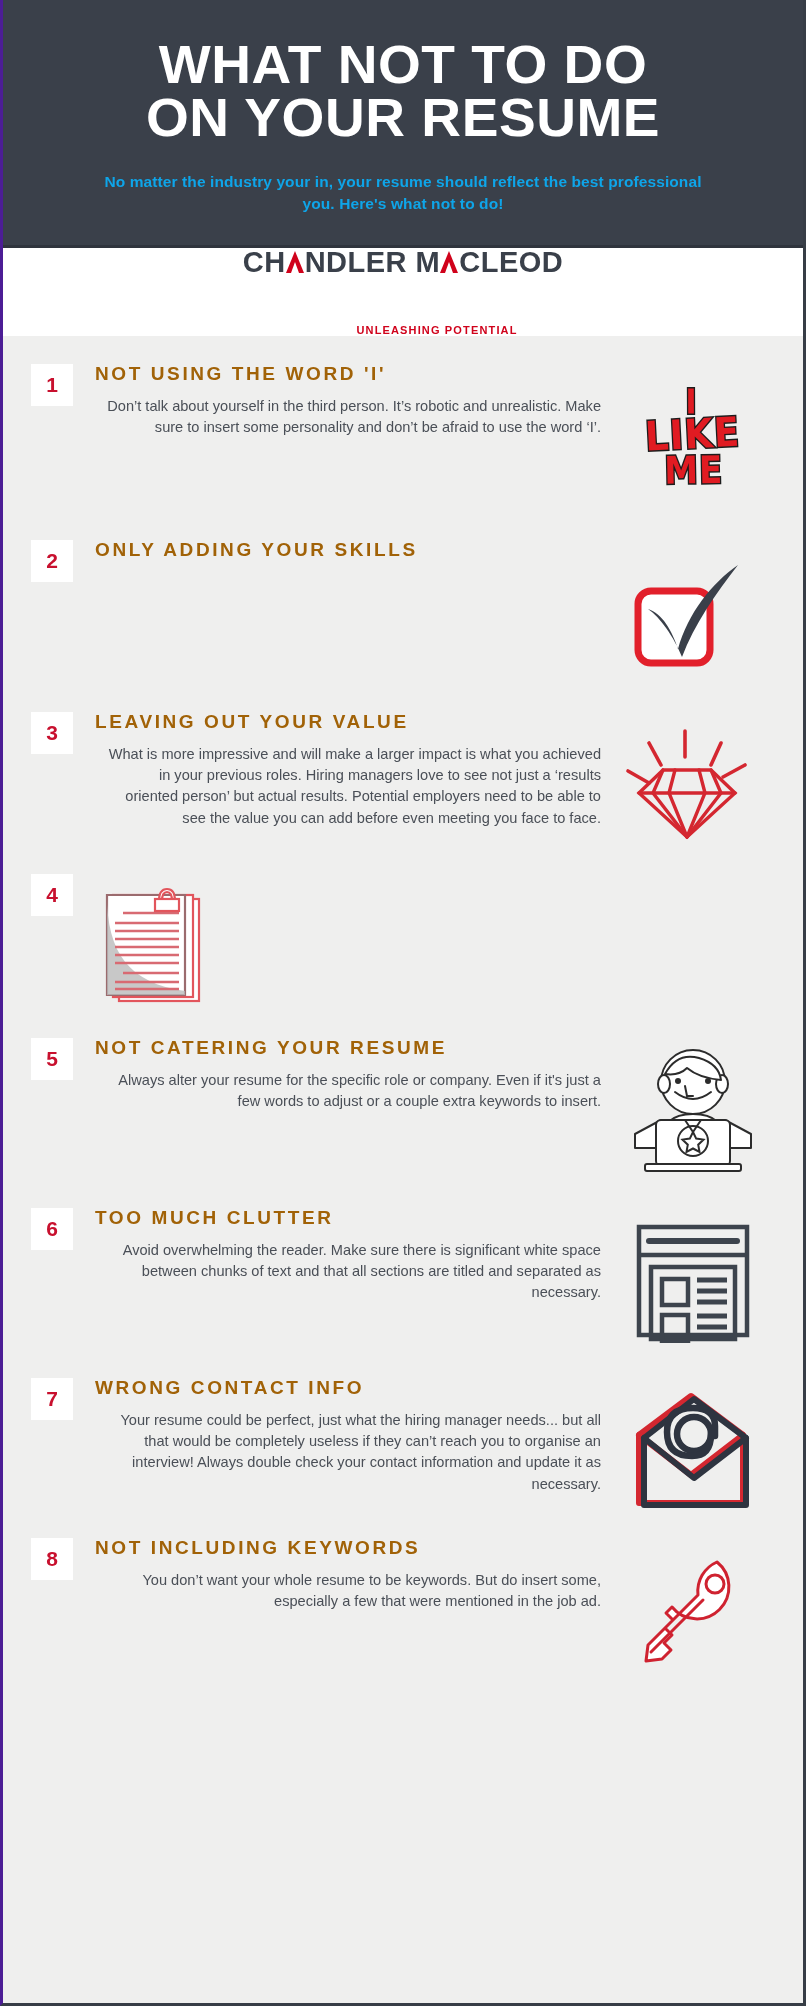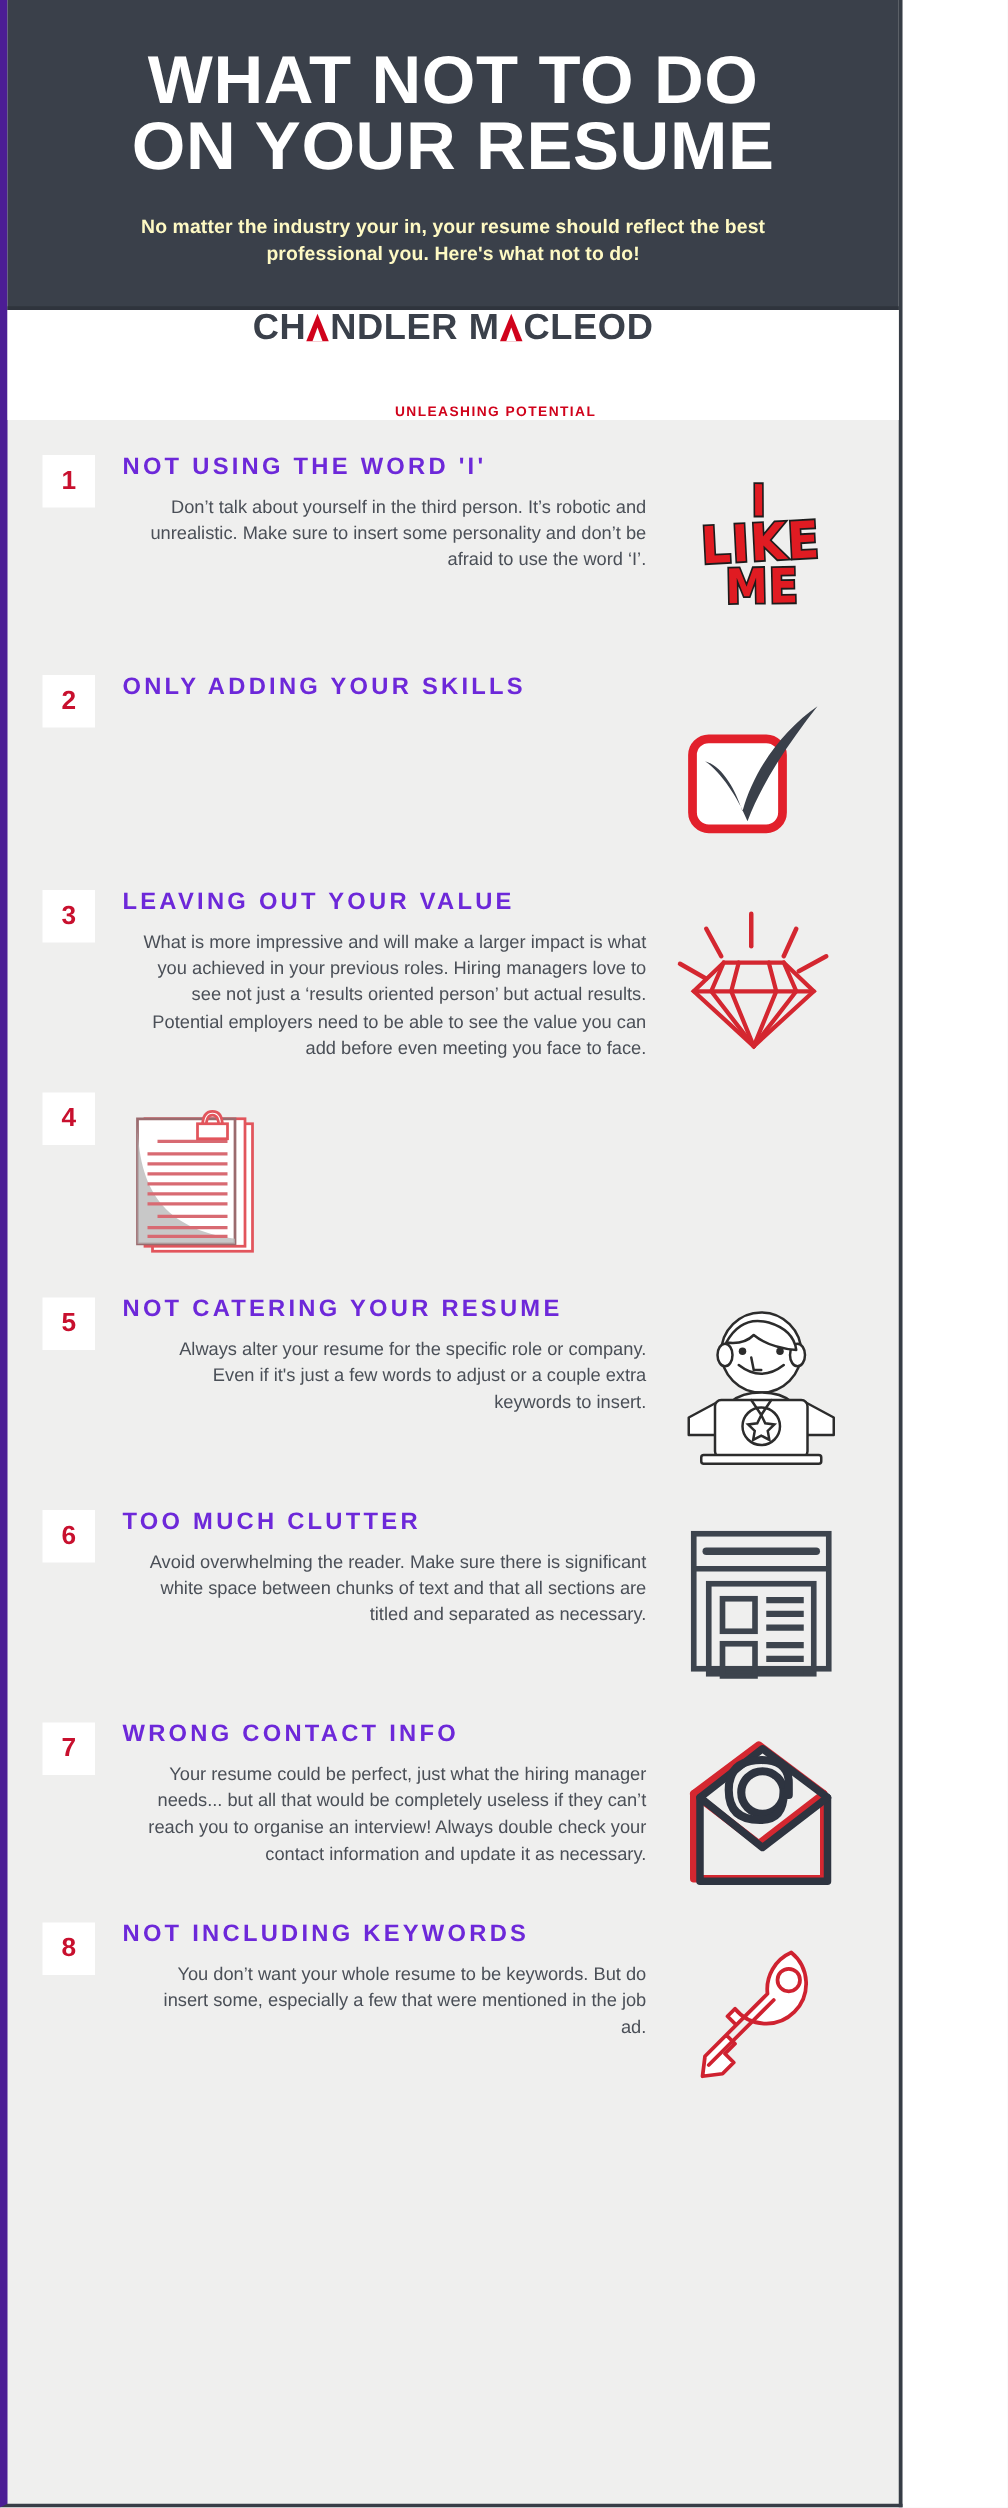--- a/index.html
+++ b/index.html
@@ -4,25 +4,25 @@
 <style>
   * { margin:0; padding:0; box-sizing:border-box; }
   html, body { background:#ffffff; }
   body {
     font-family:"Liberation Sans", sans-serif;
     width:806px;
     height:2006px;
     overflow:hidden;
   }
   .poster {
-    width:722px;
+    width:806px;
     height:2006px;
     position:relative;
     background:#efefee;
-    border-left:6px solid #4c1d95;
+    border-left:3px solid #4c1d95;
     border-right:3px solid #373d46;
     border-bottom:3px solid #373d46;
   }
 
   
   .header {
     background:#3a404a;
     padding:38px 40px 30px 40px;
     text-align:center;
     border-bottom:3px solid #2f343d;
@@ -33,21 +33,21 @@
     font-weight:bold;
     font-size:54px;
     line-height:0.99;
     letter-spacing:0.5px;
     text-transform:uppercase;
     transform:scaleX(1.02);
   }
   .header-title .l2 { display:block; }
   .header-sub {
     margin-top:26px;
-    color:#fef9c3;
+    color:#0ea5e9;
     font-size:15.5px;
     font-weight:bold;
     line-height:1.42;
     letter-spacing:0.1px;
     padding:0 52px;
   }
 
   
   .logo-band {
     background:#ffffff;
@@ -121,21 +121,21 @@
     justify-content:center;
     margin-top:6px;
   }
   .text-col {
     flex:1 1 auto;
     padding-left:22px;
     padding-right:8px;
     min-width:0;
   }
   .item-title {
-    color:#6d28d9;
+    color:#a16207;
     font-size:19px;
     font-weight:bold;
     letter-spacing:2.6px;
     text-transform:uppercase;
     line-height:1.15;
     margin-top:5px;
   }
   .item-body {
     color:#4a4f57;
     font-size:14.6px;

